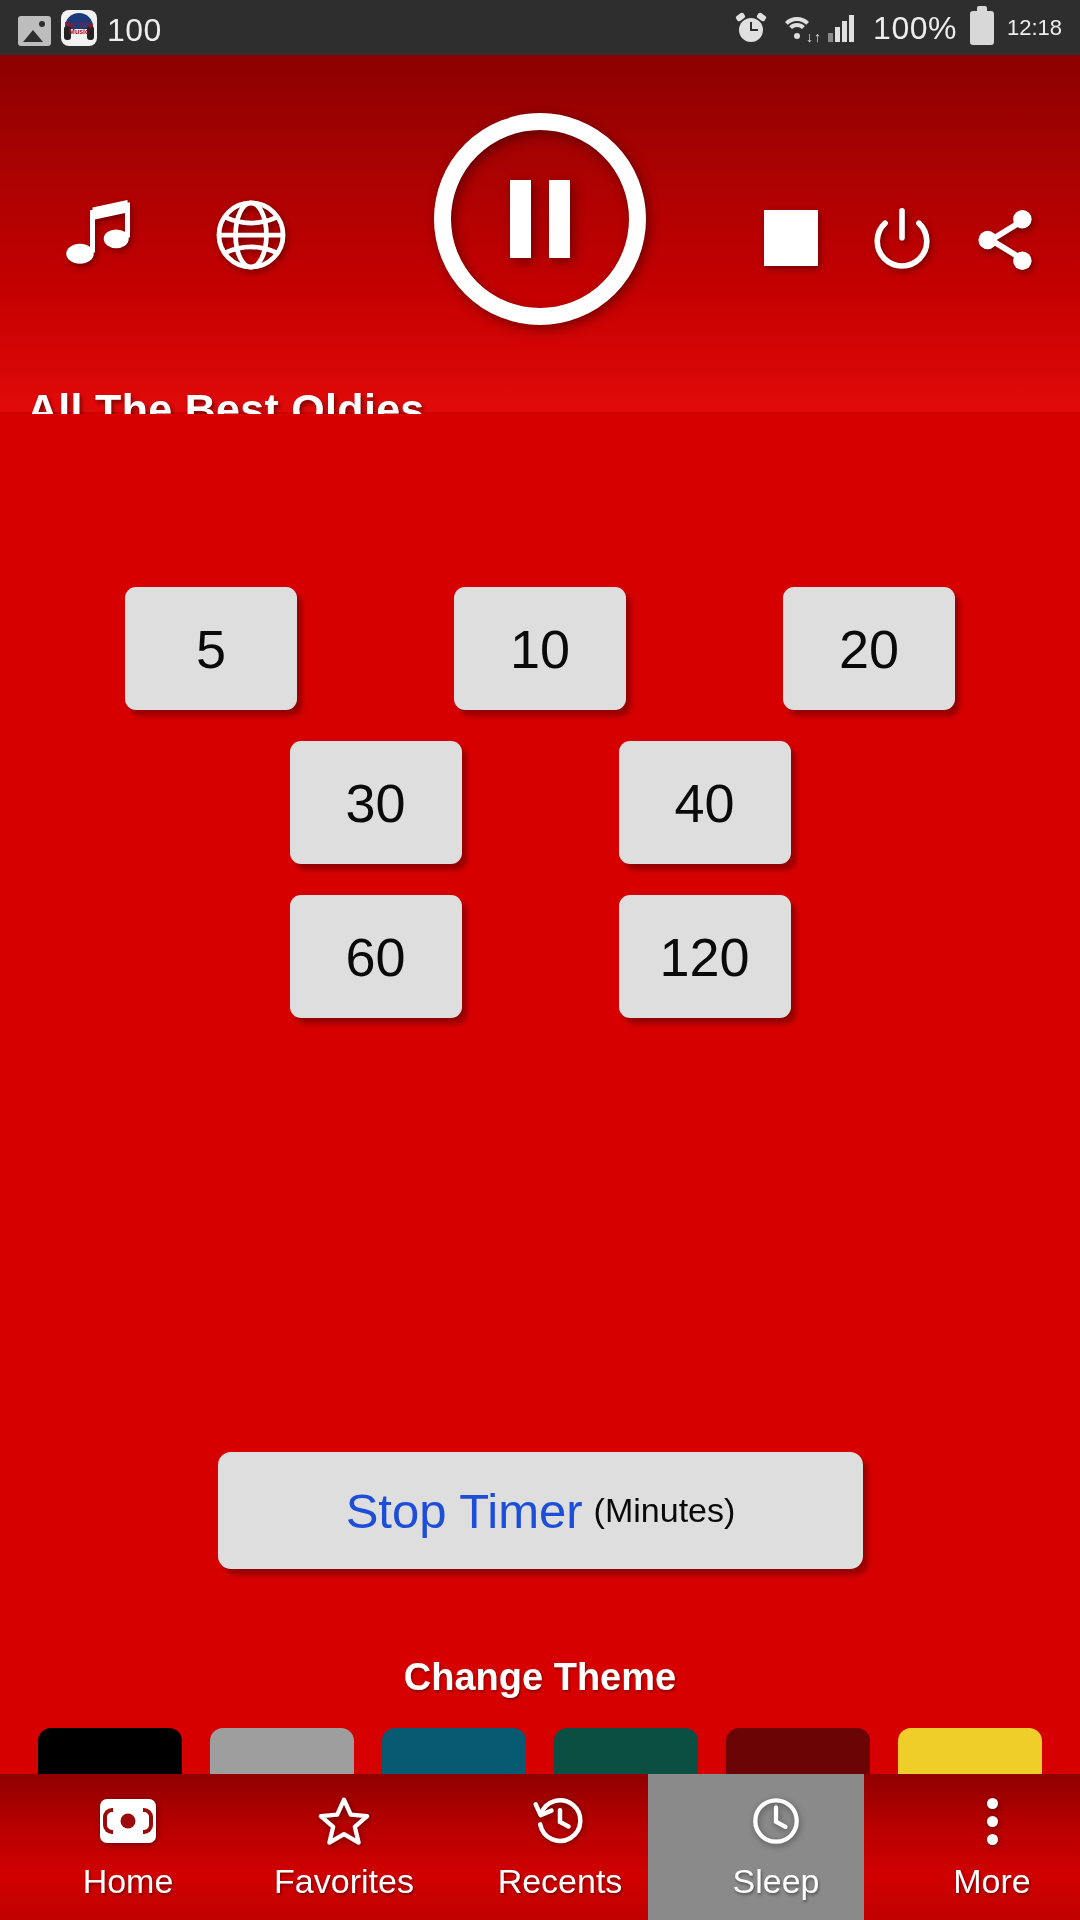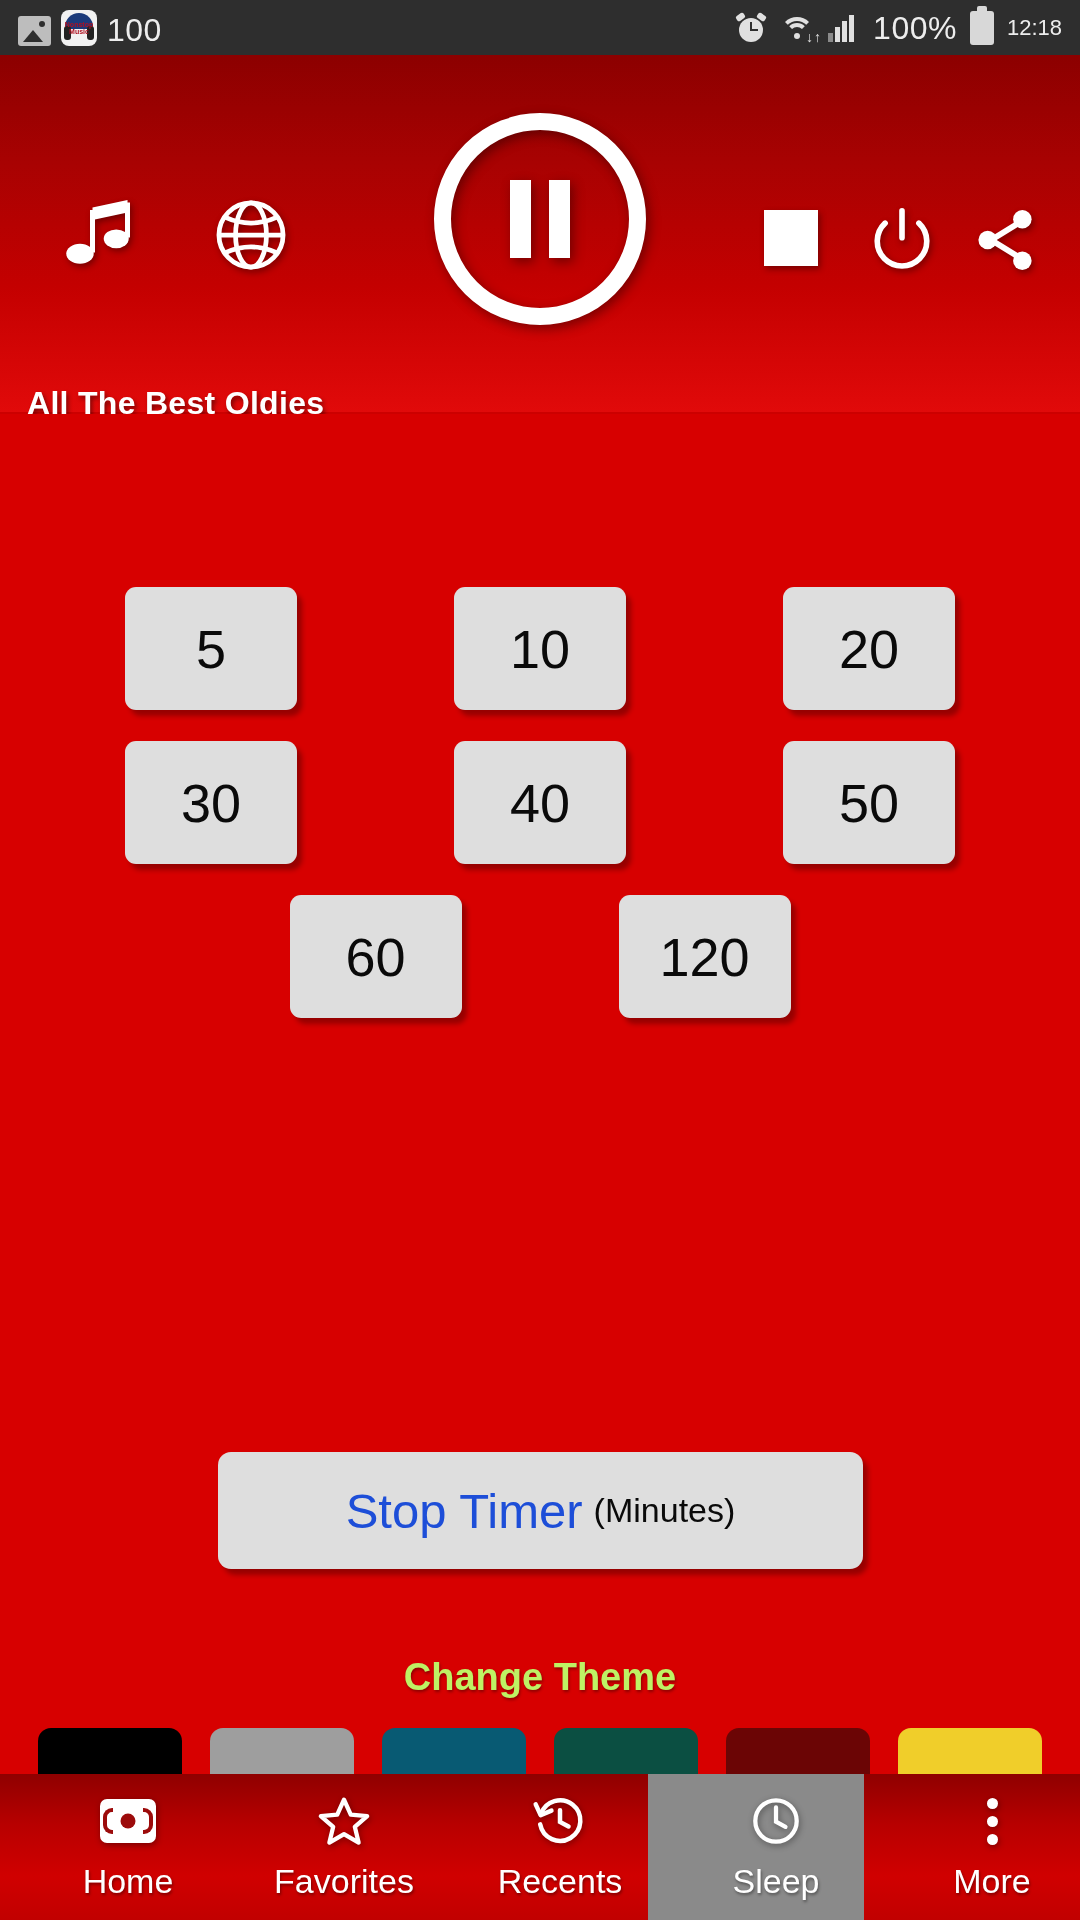--- a/index.html
+++ b/index.html
@@ -94,21 +94,21 @@
   .stopsq .sq{ width:54px; height:56px; background:#FFFFFF; }
 
   
   .power{ left:866px; top:148px; width:72px; height:74px; }
 
   
   .share{ left:968px; top:148px; width:74px; height:74px; }
 
   .station-title{
     position:absolute; left:27px; top:330px; color:#FFFFFF;
-    font-size:32px; font-weight:bold; letter-spacing:.3px;
+    font-size:43px; font-weight:bold; letter-spacing:.3px;
     text-shadow:2px 3px 4px rgba(0,0,0,.45);
   }
   .hdr-divider{ position:absolute; left:0; top:411px; width:1080px; height:4px;
      background:rgba(0,0,0,.13); }
 
   
   .body-area{ position:absolute; left:0; top:414px; width:1080px; height:1360px;
      background:#D70000; }
 
   .timer-grid{ position:absolute; left:0; top:173px; width:1080px; }
@@ -126,21 +126,21 @@
     background:#DEDEDE; border-radius:13px;
     display:flex; align-items:center; justify-content:center;
     box-shadow: 5px 6px 5px rgba(0,0,0,.30);
     border:none; cursor:pointer;
   }
   .stop-timer .big{ font-size:49px; color:#1d4ed8; }
   .stop-timer .small{ font-size:34px; color:#0A0A0A; margin-left:11px; }
 
   .theme-label{
     position:absolute; left:0; top:1242px; width:1080px; text-align:center;
-    color:#bef264; font-size:38px; font-weight:bold;
+    color:#ffffff; font-size:38px; font-weight:bold;
     text-shadow:1px 2px 3px rgba(0,0,0,.35);
   }
   .swatches{ position:absolute; left:0; top:1314px; width:1080px;
      display:flex; justify-content:center; gap:28px; }
   .sw{ width:144px; height:100px; border-radius:13px; cursor:pointer; }
 
   
   .bottomnav{
     position:absolute; left:0; bottom:0; width:1080px; height:146px;
     background:linear-gradient(180deg,#8F0000 0%,#B80000 35%,#D00000 70%,#C10000 100%);
@@ -269,21 +269,20 @@
 
   <div class="timer-grid">
     <div class="trow">
       <button class="tbtn">5</button>
       <button class="tbtn">10</button>
       <button class="tbtn">20</button>
     </div>
     <div class="trow">
       <button class="tbtn">30</button>
       <button class="tbtn">40</button>
-      <button class="tbtn">50</button>
     </div>
     <div class="trow">
       <button class="tbtn">60</button>
       <button class="tbtn">120</button>
     </div>
   </div>
 
   <button class="stop-timer">
     <span class="big">Stop Timer</span>
     <span class="small">(Minutes)</span>

